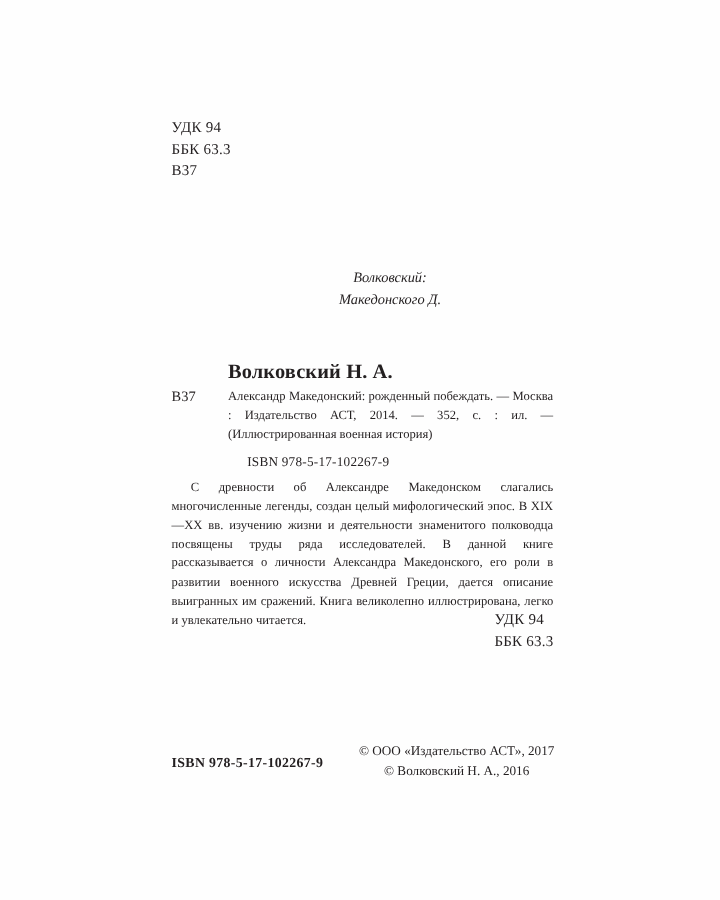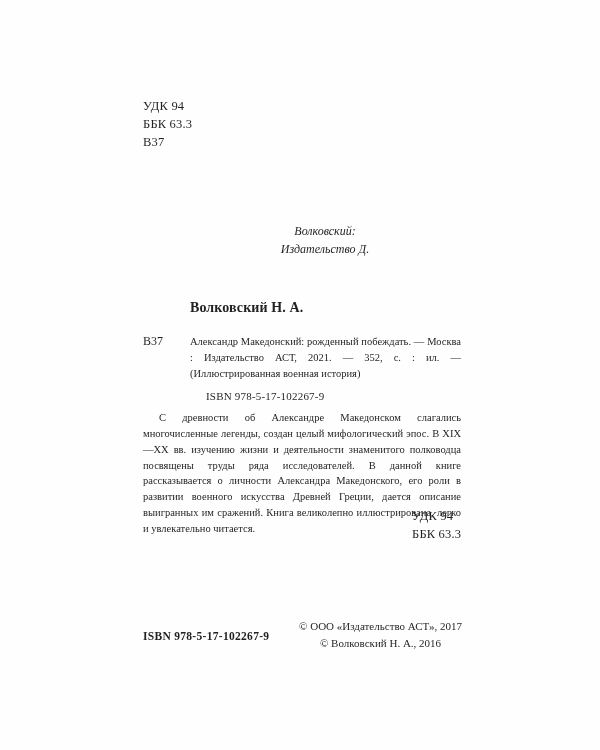--- a/index.html
+++ b/index.html
@@ -51,25 +51,25 @@
   }
 
   
   .record {
     position: absolute;
     left: 143px;
     top: 300px;
     width: 318px;
   }
   .author-line {
-    font-size: 14px;
+    font-size: 17px;
     font-weight: bold;
     padding-left: 47px;
     letter-spacing: 0.1px;
-    margin-bottom: 18px;
+    margin-bottom: 3px;
   }
   .desc-row {
     position: relative;
   }
   .shelf-mark {
     position: absolute;
     left: 0;
     top: 0;
     font-size: 12px;
   }
@@ -139,28 +139,28 @@
 <div class="page">
 
   <div class="codes">
     <div>УДК 94</div>
     <div>ББК 63.3</div>
     <div>В37</div>
   </div>
 
   <div class="illustrators">
     <div>Волковский:</div>
-    <div>Издательство Д.</div>
+    <div>Македонского Д.</div>
   </div>
 
   <div class="record">
     <div class="author-line">Волковский Н. А.</div>
     <div class="desc-row">
       <span class="shelf-mark">В37</span>
-      <div class="desc">Александр Македонский: рожденный побеждать. — Москва : Издательство АСТ, 2021. — 352, с. : ил. — (Иллюстрированная военная история)</div>
+      <div class="desc">Александр Македонский: рожденный побеждать. — Москва : Издательство АСТ, 2014. — 352, с. : ил. — (Иллюстрированная военная история)</div>
     </div>
     <div class="isbn-line">ISBN 978-5-17-102267-9</div>
     <div class="annotation">С древности об Александре Македонском слагались многочисленные легенды, создан целый мифологический эпос. В XIX—XX вв. изучению жизни и деятельности знаменитого полководца посвящены труды ряда исследователей. В данной книге рассказывается о личности Александра Македонского, его роли в развитии военного искусства Древней Греции, дается описание выигранных им сражений. Книга великолепно иллюстрирована, легко и увлекательно читается.</div>
   </div>
 
   <div class="codes-bottom">
     <div>УДК 94</div>
     <div>ББК 63.3</div>
   </div>
 

